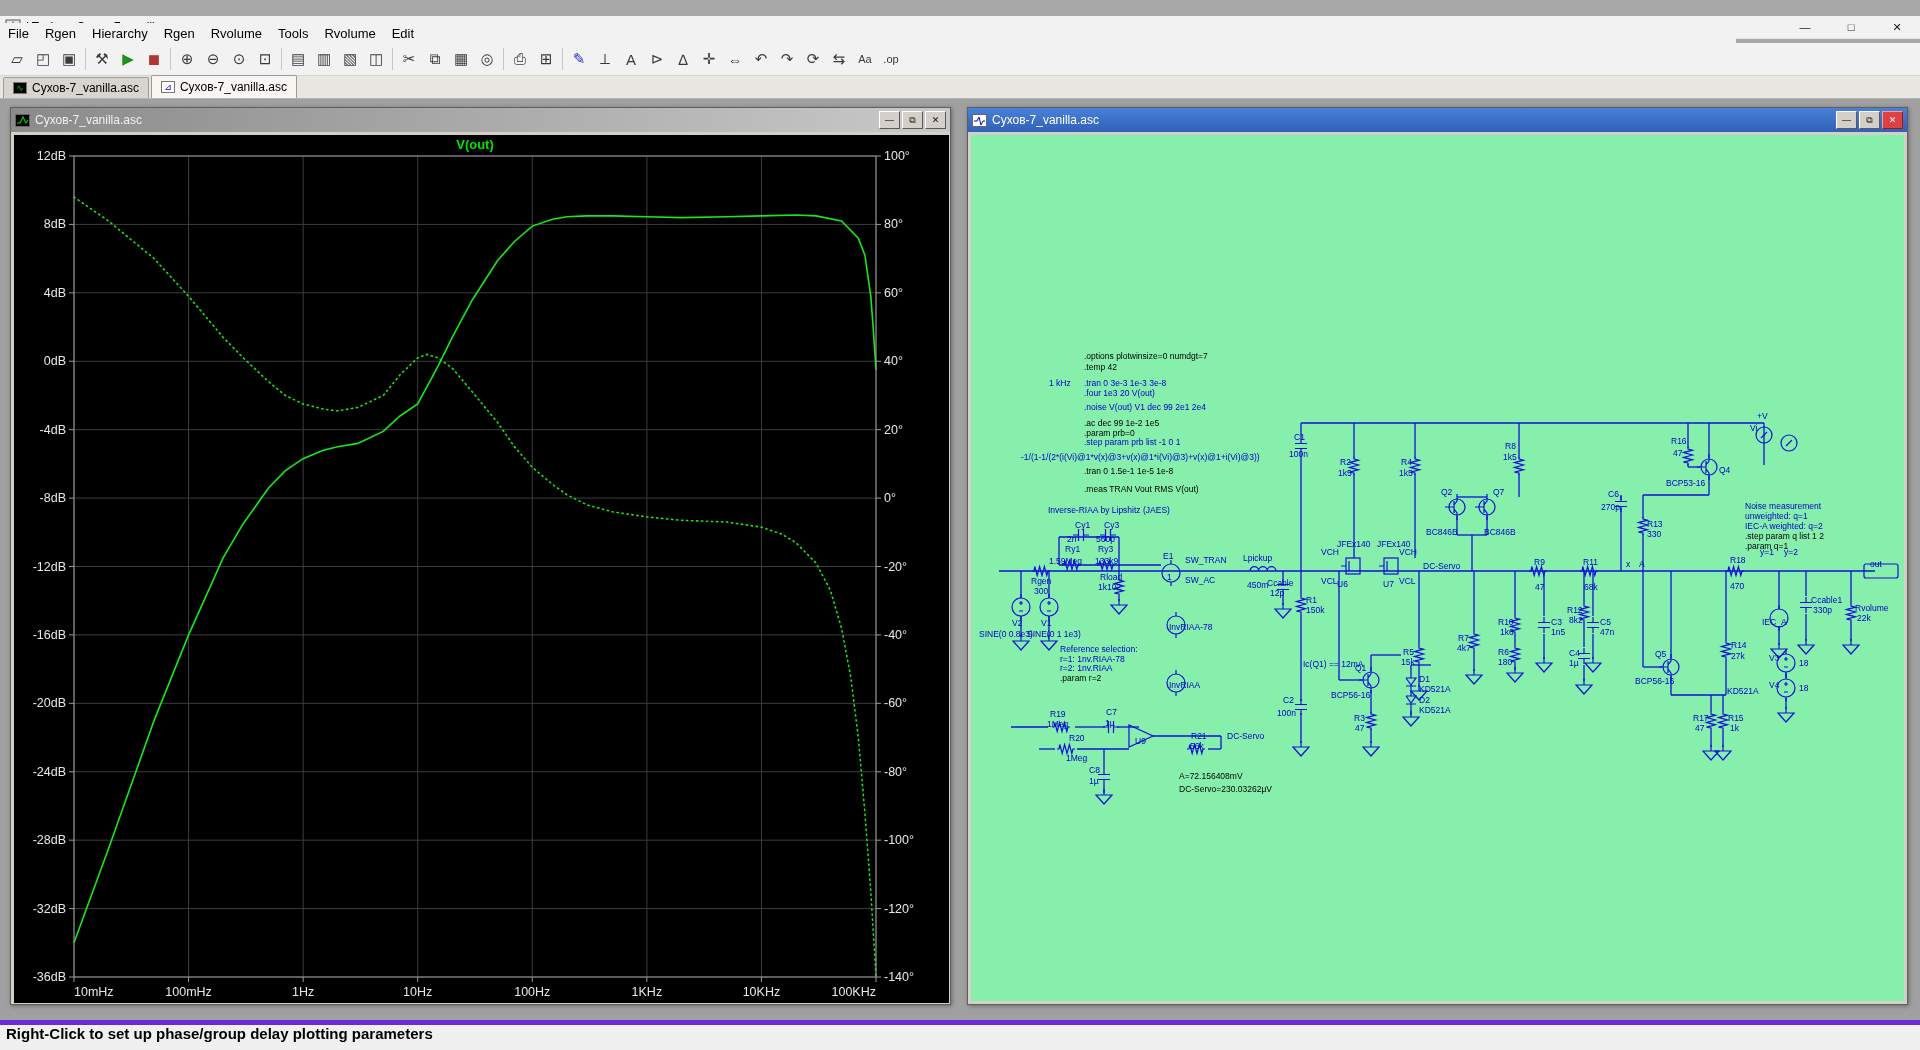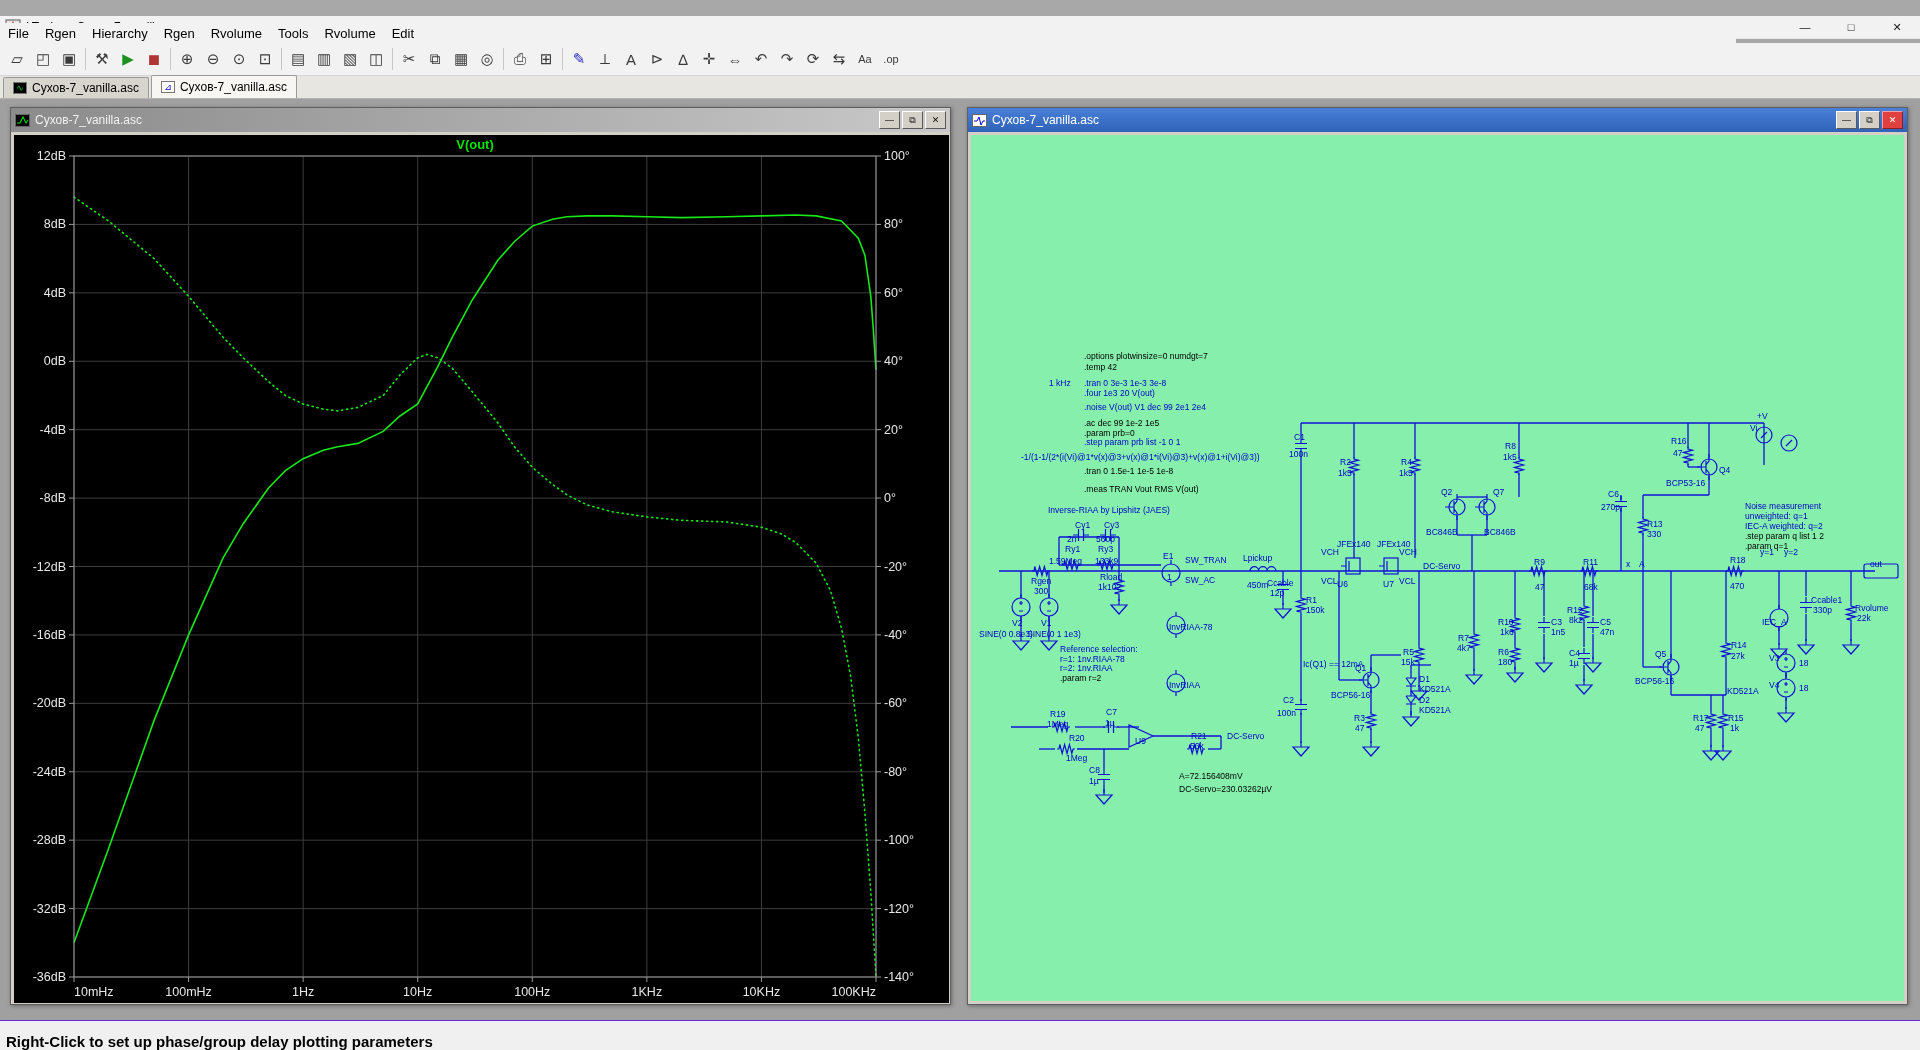--- a/index.html
+++ b/index.html
@@ -56,21 +56,21 @@
   #plot-content{position:absolute;left:3px;right:3px;top:27px;bottom:3px;background:#f97316}
 
   #schem-win{left:967px;top:8px;width:941px;height:898px}
   #schem-titlebar{background:linear-gradient(180deg,#4a80d8,#2f62b8)}
   #schem-titlebar .ctext{color:#fff}
   #schem-content{position:absolute;left:3px;right:3px;top:27px;bottom:3px;background:#86efac}
 
   #plot-svg,#schem-svg{position:absolute;left:0;top:0}
 
   #statusbar{position:absolute;left:0;top:1020px;width:1920px;height:30px;background:#f0f0f0;
-    border-top:1px solid #6d28d9;display:flex;align-items:flex-end;padding-left:6px}
+    border-top:5px solid #6d28d9;display:flex;align-items:flex-start;padding-left:6px}
   #status-text{font-size:15px;font-weight:bold;color:#000}
 </style>
 </head>
 <body>
 
 <div id="titlebar">
   <svg id="app-icon" viewBox="0 0 16 16">
     <rect x="1" y="1" width="14" height="14" fill="#e8e8e8" stroke="#555"></rect>
     <polyline points="3,11 6,11 8,4 10,11 13,11" fill="none" stroke="#c22" stroke-width="1.4"></polyline>
   </svg>

